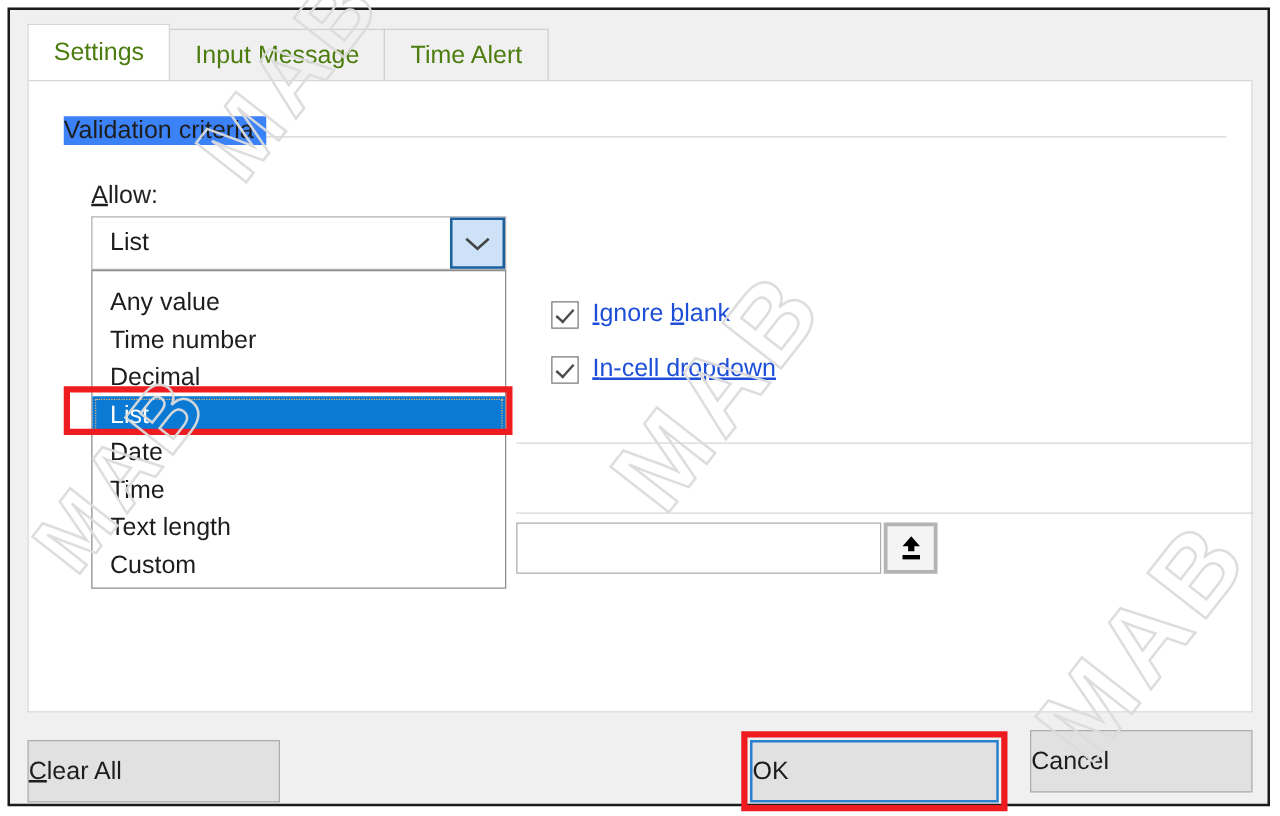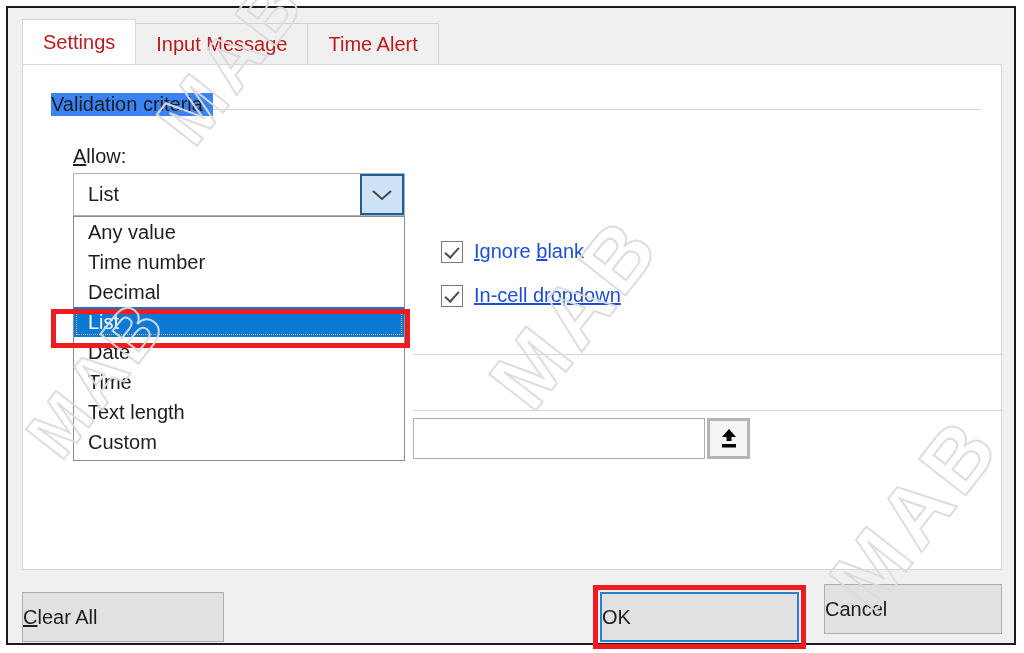--- a/index.html
+++ b/index.html
@@ -35,21 +35,21 @@
     align-items: flex-end;
   }
   .tab {
     height: 41px;
     box-sizing: border-box;
     display: flex;
     align-items: center;
     justify-content: center;
     padding: 0 20px;
     font-size: 20px;
-    color: #b91c1c;
+    color: #4d7c0f;
     background: #f0f0f0;
     border: 1px solid #d0d0d0;
     border-bottom: none;
     position: relative;
   }
   .tab.active {
     height: 45px;
     background: #ffffff;
     border: 1px solid #d6d6d6;
     border-bottom: none;
@@ -136,21 +136,21 @@
   
   #allow-list {
     position: absolute;
     left: 50px;
     top: 151px;
     width: 332px;
     background: #ffffff;
     border: 1px solid #8c8c8c;
     box-sizing: border-box;
     z-index: 6;
-    padding: 0 0 3px 0;
+    padding: 10px 0 3px 0;
   }
   .list-option {
     height: 30px;
     line-height: 30px;
     padding-left: 14px;
     font-size: 20px;
     color: #1d1d1d;
     white-space: nowrap;
   }
   .list-option.selected {

